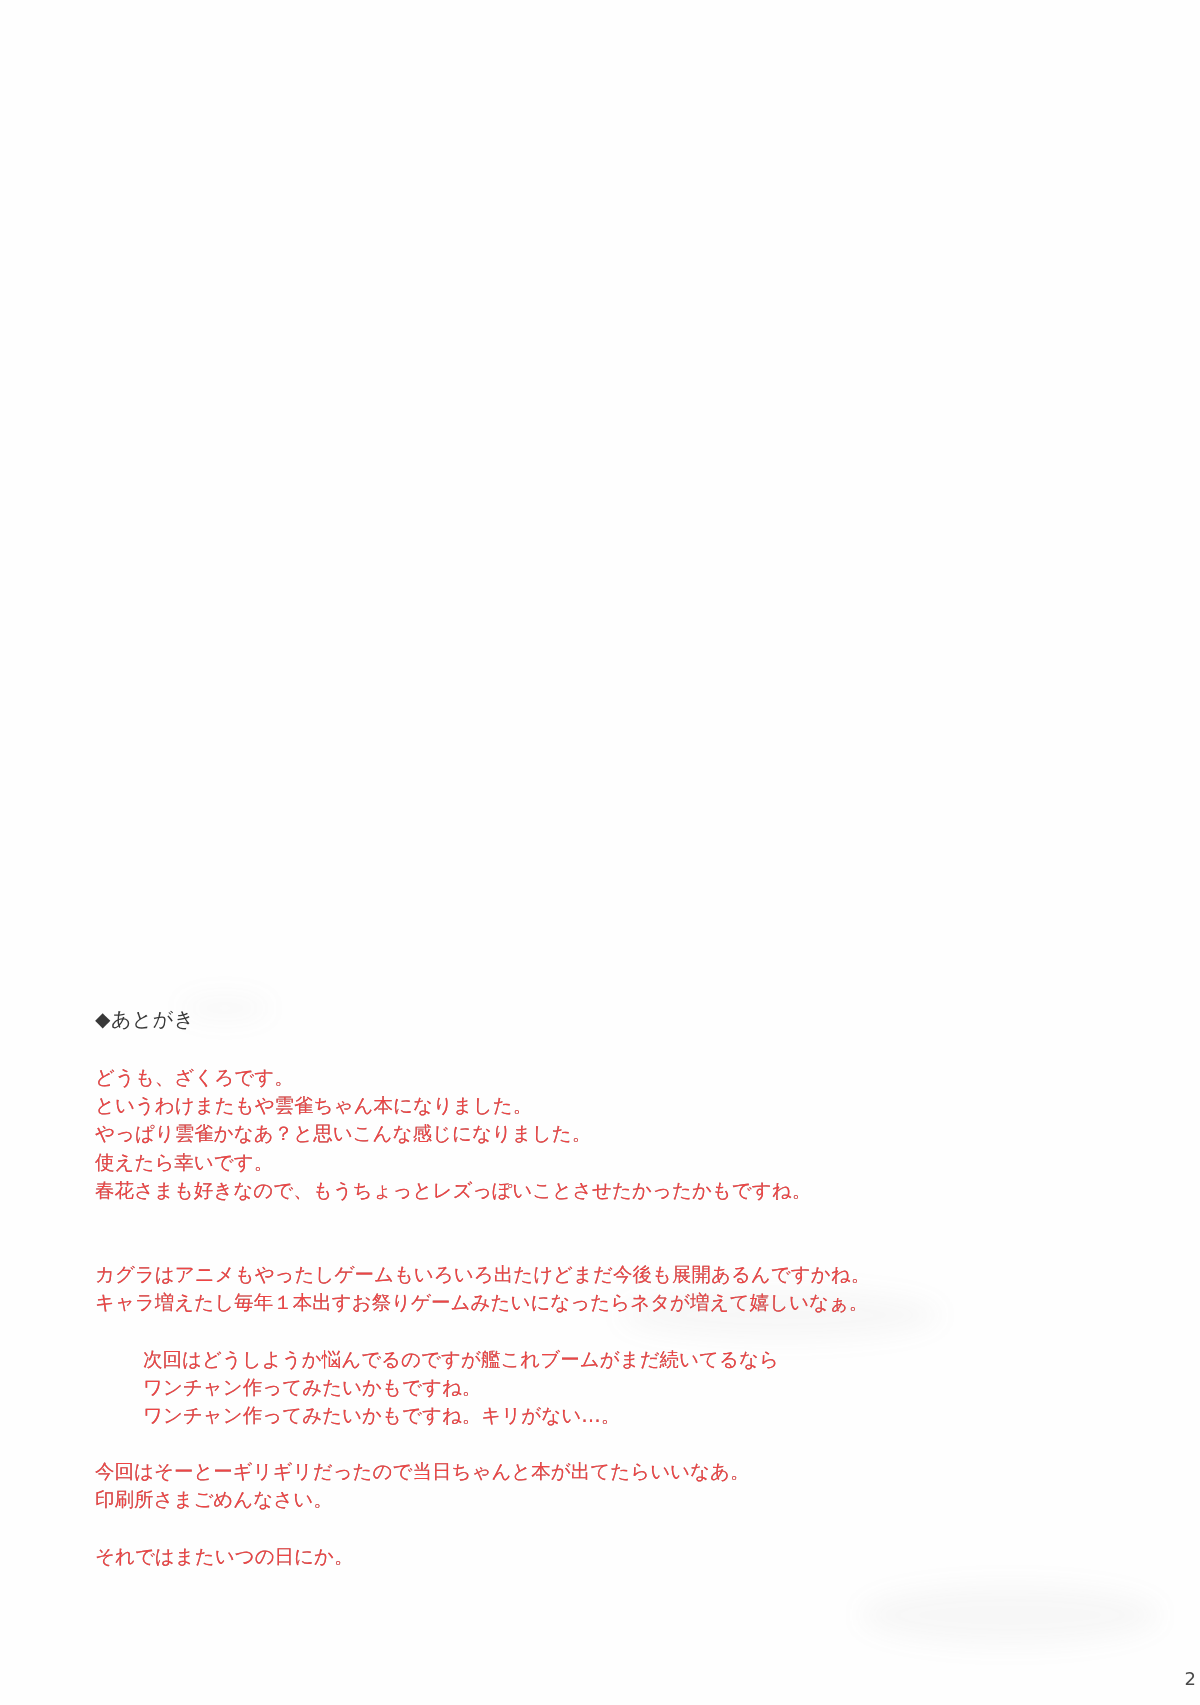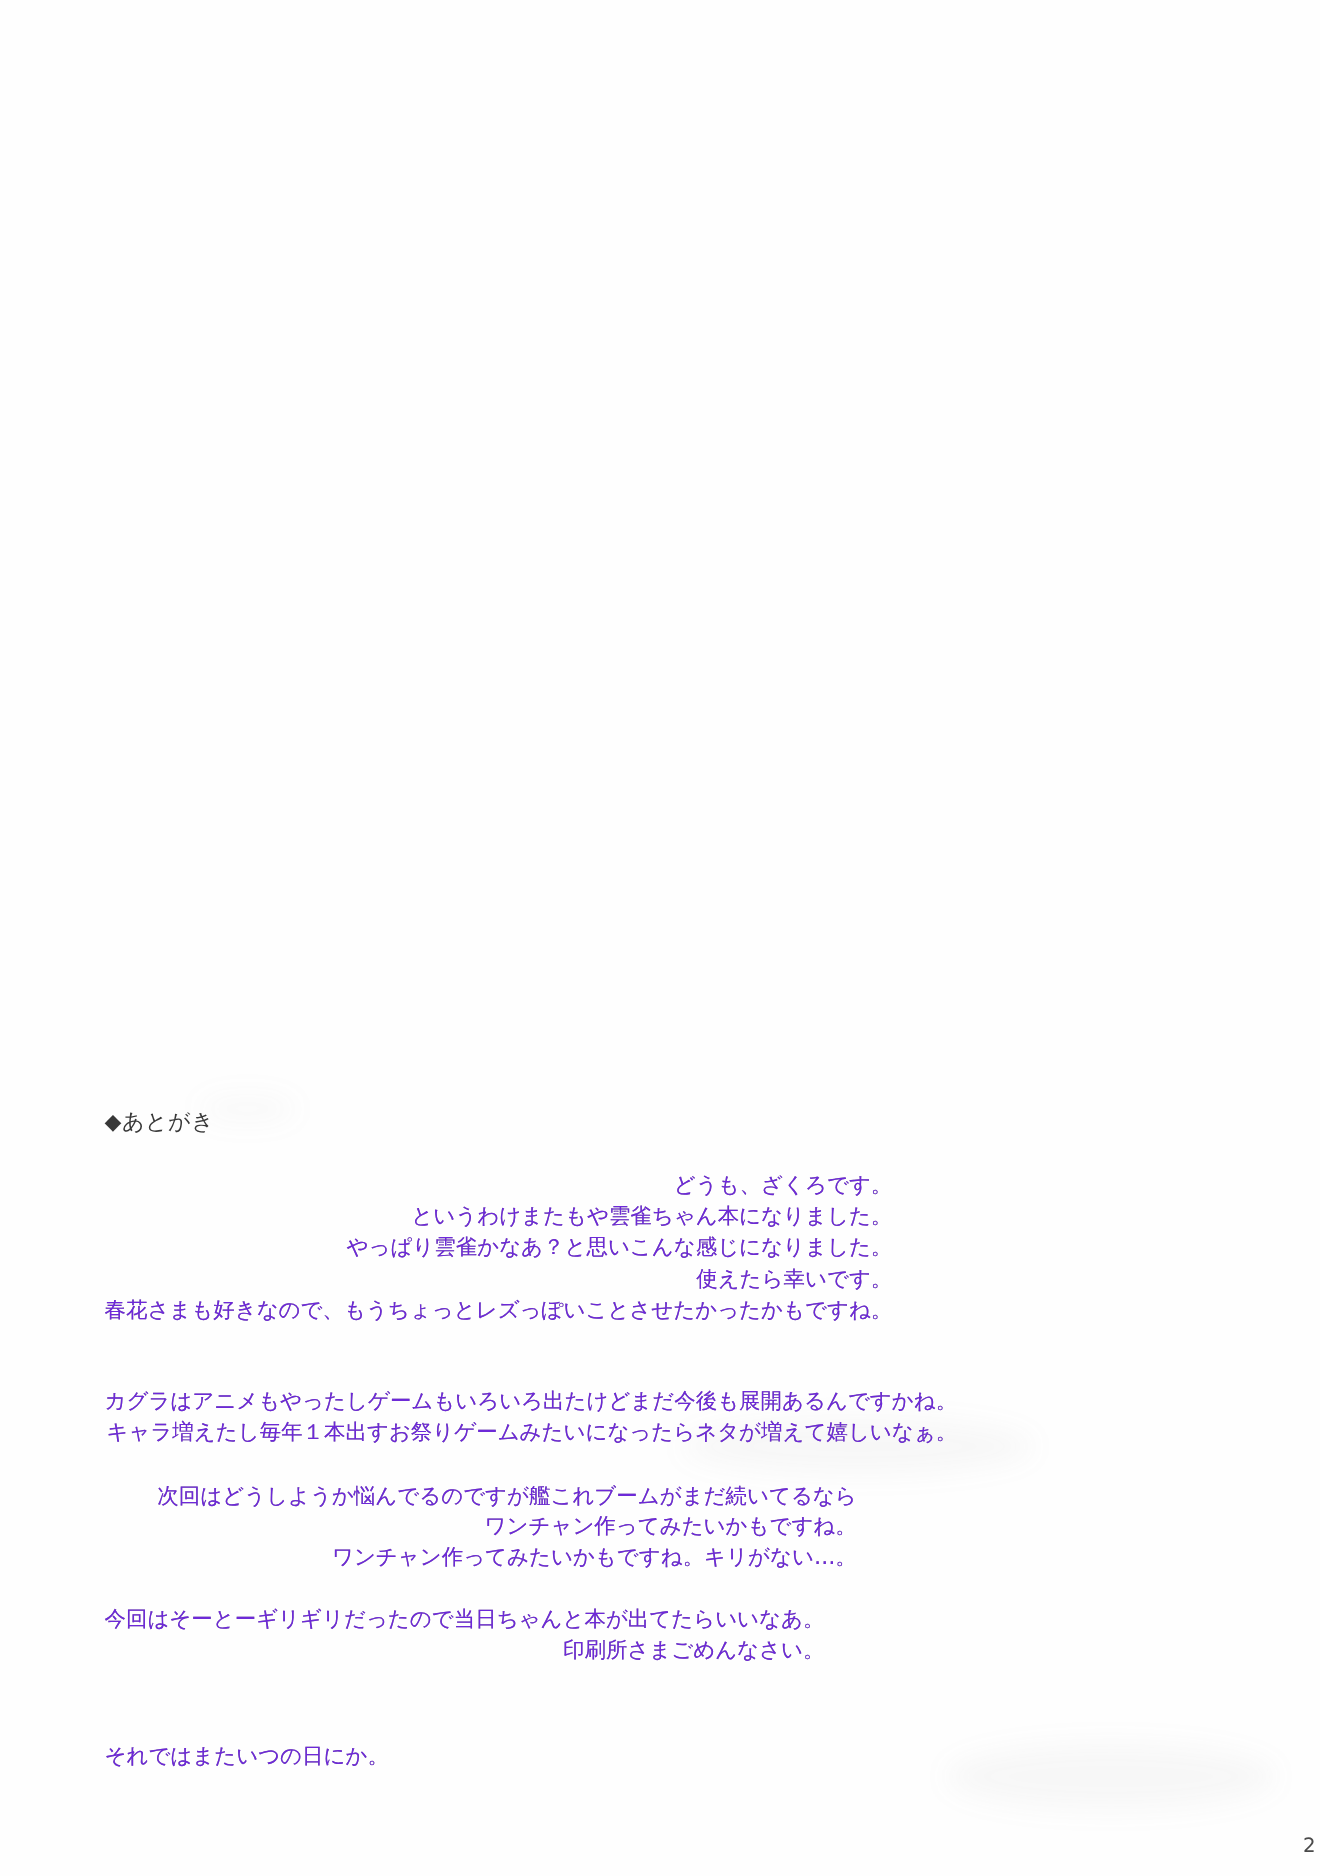--- a/index.html
+++ b/index.html
@@ -11,21 +11,20 @@
     height: 1705px;
     position: relative;
     background: #fefefe;
     font-family: "DejaVu Sans", sans-serif;
     overflow: hidden;
   }
   .page {
     position: absolute;
     inset: 0;
     background: #fefefe;
-    text-align: right;
   }
   
   .smudge {
     position: absolute;
     border-radius: 50%;
     filter: blur(12px);
     background: rgba(120,120,120,0.05);
     pointer-events: none;
   }
   .smudge.s1 { left: 620px; top: 1290px; width: 320px; height: 50px; }
@@ -40,31 +39,31 @@
     line-height: 28px;
     color: #383838;
     letter-spacing: 0.5px;
   }
   .para {
     position: absolute;
     left: 95px;
     margin: 0;
     font-size: 19.5px;
     line-height: 28.2px;
-    color: #6d28d9;
+    color: #ef4444;
     letter-spacing: 0px;
     white-space: nowrap;
     text-shadow: 0 0 0.6px rgba(60,60,60,0.55); 
   }
   .para .line { display: block; }
   .p1 { top: 1064px; }
   .p2 { top: 1261px; font-family: Liberation Serif, serif; }
   .p3 { top: 1346px; margin-left: 48px; }
   .p4 { top: 1458px; }
-  .p5 { top: 1543px; margin-top: 40px; }
+  .p5 { top: 1543px; }
 
   .page-number {
     position: absolute;
     right: 4px;
     top: 1668px;
     font-size: 18px;
     color: #4a4a4a;
   }
 </style>
 </head>

